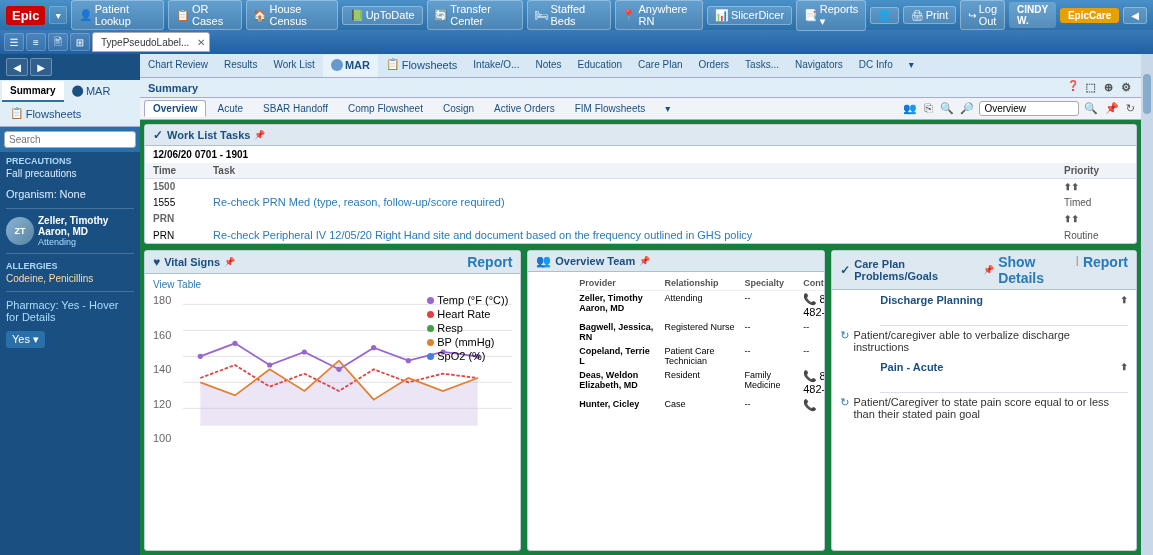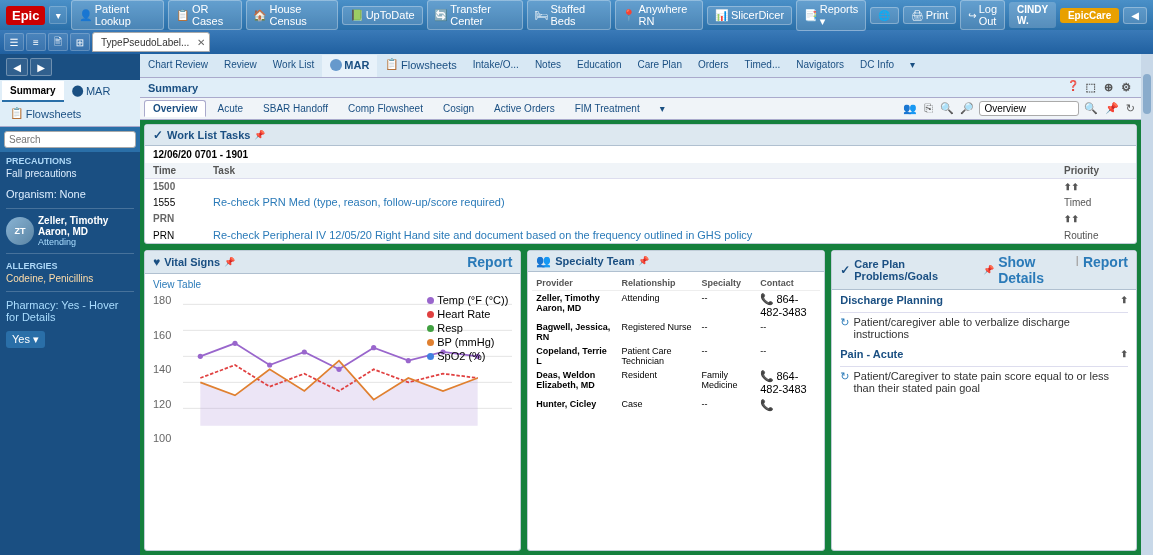--- a/index.html
+++ b/index.html
@@ -325,35 +325,35 @@
       display: flex; flex-direction: column; gap: 2px;
     }
     .legend-item { display: flex; align-items: center; gap: 3px; }
     .legend-dot { width: 7px; height: 7px; border-radius: 50%; }
 
     
     .chart-svg { width: 100%; height: 155px; }
 
     
     .treatment-content { padding: 4px; overflow: auto; }
-    .treatment-table { width: 100%; border-collapse: collapse; }
+    .treatment-table { width: 100%; border-collapse: collapse; margin-left: 43px; }
     .treatment-table th {
       font-size: 9px; color: #555; text-align: left;
       padding: 2px 4px; border-bottom: 1px solid #eee;
     }
     .treatment-table td { font-size: 9px; padding: 2px 4px; vertical-align: top; }
     .treatment-table td.bold { font-weight: bold; font-size: 9px; }
 
     
     .careplan-content { padding: 4px 8px; }
     .careplan-section { margin-bottom: 8px; }
     .careplan-section-title {
       font-weight: bold; font-size: 10px; color: #1a4f82;
       display: flex; align-items: center; justify-content: space-between;
-      border-bottom: 1px solid #dde; padding-bottom: 6px; margin-bottom: 3px;
+      border-bottom: 1px solid #dde; padding-bottom: 19px; margin-bottom: 3px; margin-left: 40px;
     }
     .expand-chevron { color: #555; font-size: 9px; }
     .refresh-icon { color: #2a7ab8; font-size: 11px; }
     .careplan-item { font-size: 10px; color: #333; display: flex; align-items: flex-start; gap: 4px; margin-bottom: 3px; }
 
     
     .right-scroll {
       width: 12px;
       background: #c8d8e8;
       display: flex; flex-direction: column; align-items: center;
@@ -499,36 +499,36 @@
         <span>Yes</span>
         <span> ▾</span>
       </div>
     </div>
   </div>
 
   <div class="content-area">
 
     <div class="nav-tabs-horiz" style="background:#d8e8f4;padding:0;">
       <div class="nav-tab">Chart Review</div>
-      <div class="nav-tab">Review</div>
+      <div class="nav-tab">Results</div>
       <div class="nav-tab">Work List</div>
       <div class="nav-tab" style="background:#e8f2fa;font-weight:bold;display:flex;align-items:center;gap:2px;">
         <span style="width:12px;height:12px;border-radius:50%;background:#6699cc;display:inline-block;"></span>
         <span>MAR</span>
       </div>
       <div class="nav-tab" style="display:flex;align-items:center;gap:2px;">
         <span>📋</span>
         <span>Flowsheets</span>
       </div>
       <div class="nav-tab">Intake/O...</div>
       <div class="nav-tab">Notes</div>
       <div class="nav-tab">Education</div>
       <div class="nav-tab">Care Plan</div>
       <div class="nav-tab">Orders</div>
-      <div class="nav-tab">Timed...</div>
+      <div class="nav-tab">Tasks...</div>
       <div class="nav-tab">Navigators</div>
       <div class="nav-tab">DC Info</div>
       <div class="nav-tab">▾</div>
     </div>
 
     <div class="summary-header">
       <span>Summary</span>
       <div style="margin-left:auto;display:flex;gap:4px;">
         <span class="qmark">❓</span>
         <span class="toolbar-icon-btn">⬚</span>
@@ -537,21 +537,21 @@
       </div>
     </div>
 
     <div class="summary-toolbar">
       <div class="toolbar-tab active">Overview</div>
       <div class="toolbar-tab">Acute</div>
       <div class="toolbar-tab">SBAR Handoff</div>
       <div class="toolbar-tab">Comp Flowsheet</div>
       <div class="toolbar-tab">Cosign</div>
       <div class="toolbar-tab">Active Orders</div>
-      <div class="toolbar-tab">FIM Treatment</div>
+      <div class="toolbar-tab">FIM Flowsheets</div>
       <div class="toolbar-tab">▾</div>
 
       <div class="toolbar-right">
         <span class="toolbar-icon-btn">👥</span>
         <span class="toolbar-icon-btn">⎘</span>
         <span class="toolbar-icon-btn">🔍</span>
         <span class="toolbar-icon-btn">🔎</span>
         <input class="toolbar-search-box" type="text" value="Overview" style="">
         <span class="toolbar-icon-btn">🔍</span>
         <span class="toolbar-icon-btn">📌</span>
@@ -676,21 +676,21 @@
                   <span>SpO2 (%)</span>
                 </div>
               </div>
             </div>
           </div>
         </div>
 
         <div class="lower-card treatment-card">
           <div class="card-header">
             <span class="card-header-icon">👥</span>
-            <span>Specialty Team</span>
+            <span>Overview Team</span>
             <span style="font-size:9px;">📌</span>
           </div>
           <div class="treatment-content">
             <table class="treatment-table">
               <thead>
                 <tr>
                   <th>Provider</th>
                   <th>Relationship</th>
                   <th>Specialty</th>
                   <th>Contact</th>

